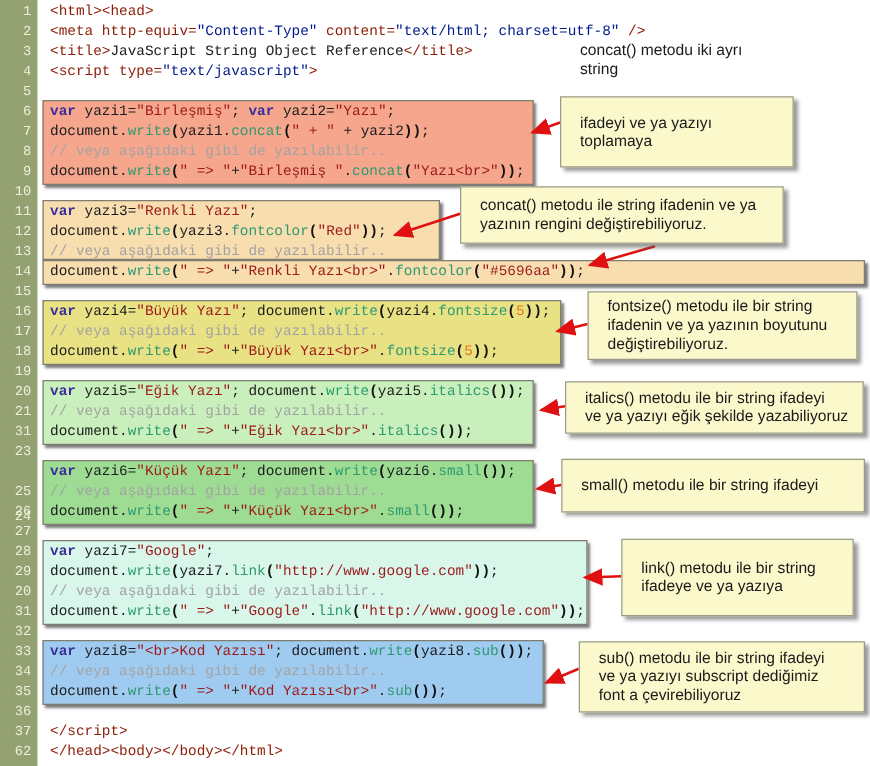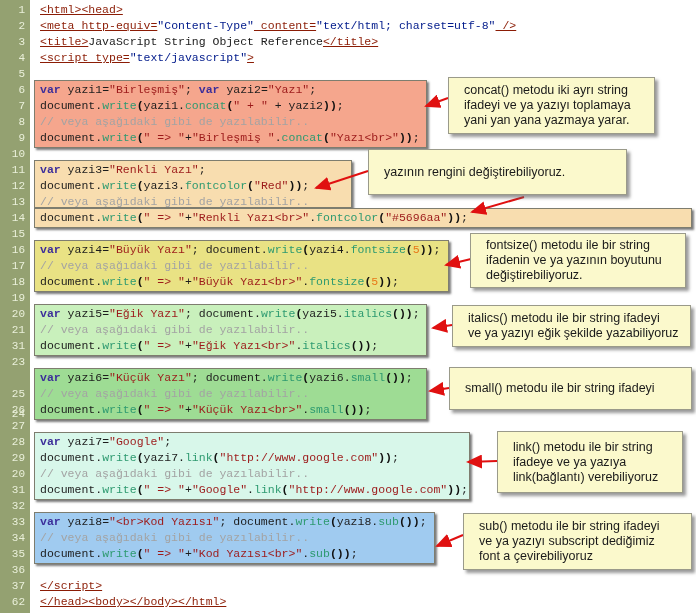--- a/index.html
+++ b/index.html
@@ -4,21 +4,21 @@
 <style>
   html,body{margin:0;padding:0;background:#fff;}
   .screen{position:relative;width:696px;height:613px;background:#ffffff;overflow:hidden;
           font-family:"Liberation Mono","DejaVu Sans Mono",monospace;}
   .gutter-bar{position:absolute;left:0;top:0;width:30px;height:613px;}
   .ln{position:absolute;left:0;width:25px;height:16px;line-height:16px;text-align:right;
       font-size:11px;font-family:"Liberation Mono","DejaVu Sans Mono",monospace;}
   .blk{position:absolute;left:34px;border:1px solid #7e7d6f;box-sizing:border-box;
        box-shadow:2px 2px 2px rgba(90,90,90,0.8);}
   .line{position:absolute;left:40px;height:16px;line-height:16px;font-size:11.5px;white-space:pre;}
-  .tok-tag{color:#8b1c05;text-decoration:underline;}
+  .tok-tag{color:#8b1c05;}
   .tok-attrval{color:#001a8b;}
   .tok-kw{color:#3c2e9a;font-weight:bold;}
   .tok-plain{color:#1c1c1c;}
   .tok-str{color:#9c1a1a;}
   .tok-method{color:#2e9a70;}
   .tok-com{color:#a3a3a3;}
   .tok-num{color:#e87818;}
   .tok-pb{color:#111;font-weight:bold;}
   .callout{position:absolute;box-sizing:border-box;background:#fbf9cc;border:1px solid #9a9a8a;
            box-shadow:3px 3px 3px rgba(100,100,100,0.65);
@@ -129,44 +129,44 @@
   <line x1="448" y1="98" x2="426" y2="106" stroke="#e01010" stroke-width="2" marker-end="url(#ah)"></line>
       <line x1="368" y1="171" x2="316" y2="188" stroke="#e01010" stroke-width="2" marker-end="url(#ah)"></line>
       <line x1="524" y1="197" x2="472" y2="212" stroke="#e01010" stroke-width="2" marker-end="url(#ah)"></line>
       <line x1="471" y1="259" x2="446" y2="265" stroke="#e01010" stroke-width="2" marker-end="url(#ah)"></line>
       <line x1="452" y1="325" x2="433" y2="328" stroke="#e01010" stroke-width="2" marker-end="url(#ah)"></line>
       <line x1="449" y1="388" x2="430" y2="391" stroke="#e01010" stroke-width="2" marker-end="url(#ah)"></line>
       <line x1="497" y1="461" x2="468" y2="462" stroke="#e01010" stroke-width="2" marker-end="url(#ah)"></line>
       <line x1="463" y1="535" x2="437" y2="546" stroke="#e01010" stroke-width="2" marker-end="url(#ah)"></line>
     </svg>
   <div id="callouts-layer">
-      <div class="callout" style="left: 448px; top: 77px; width: 207px; height: 57px;">
+      <div class="callout" style="left: 448px; top: 77px; width: 187px; height: 57px; gap: 28px;">
         <div>concat() metodu iki ayrı string</div>
         <div>ifadeyi ve ya yazıyı toplamaya</div>
         <div>yani yan yana yazmaya yarar.</div>
       </div>
       <div class="callout" style="left: 368px; top: 149px; width: 259px; height: 46px;">
+        <div>concat() metodu ile string ifadenin ve ya</div>
         <div>yazının rengini değiştirebiliyoruz.</div>
       </div>
       <div class="callout" style="left: 470px; top: 233px; width: 216px; height: 55px;">
         <div>fontsize() metodu ile bir string</div>
         <div>ifadenin ve ya yazının boyutunu</div>
         <div>değiştirebiliyoruz.</div>
       </div>
       <div class="callout" style="left: 452px; top: 305px; width: 239px; height: 42px;">
         <div>italics() metodu ile bir string ifadeyi</div>
         <div>ve ya yazıyı eğik şekilde yazabiliyoruz</div>
       </div>
       <div class="callout" style="left: 449px; top: 367px; width: 243px; height: 43px;">
         <div>small() metodu ile bir string ifadeyi</div>
       </div>
       <div class="callout" style="left: 497px; top: 431px; width: 186px; height: 62px;">
         <div>link() metodu ile bir string</div>
         <div>ifadeye ve ya yazıya</div>
-        <div>link(bağlantı) verebiliyoruz</div>
       </div>
       <div class="callout" style="left: 463px; top: 513px; width: 229px; height: 57px;">
         <div>sub() metodu ile bir string ifadeyi</div>
         <div>ve ya yazıyı subscript dediğimiz</div>
         <div>font a çevirebiliyoruz</div>
       </div>
     </div>
 </div>
 
 </body></html>

